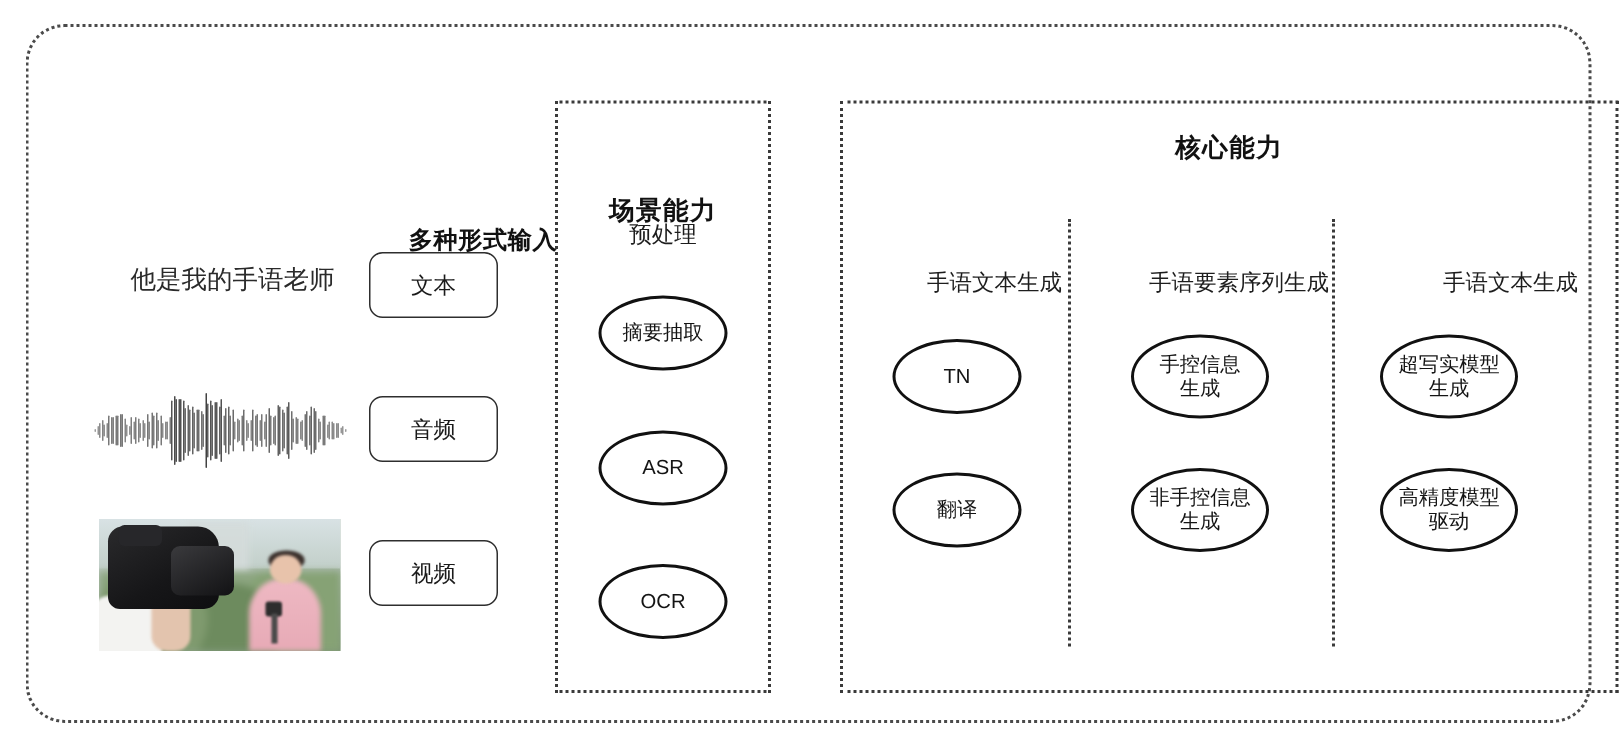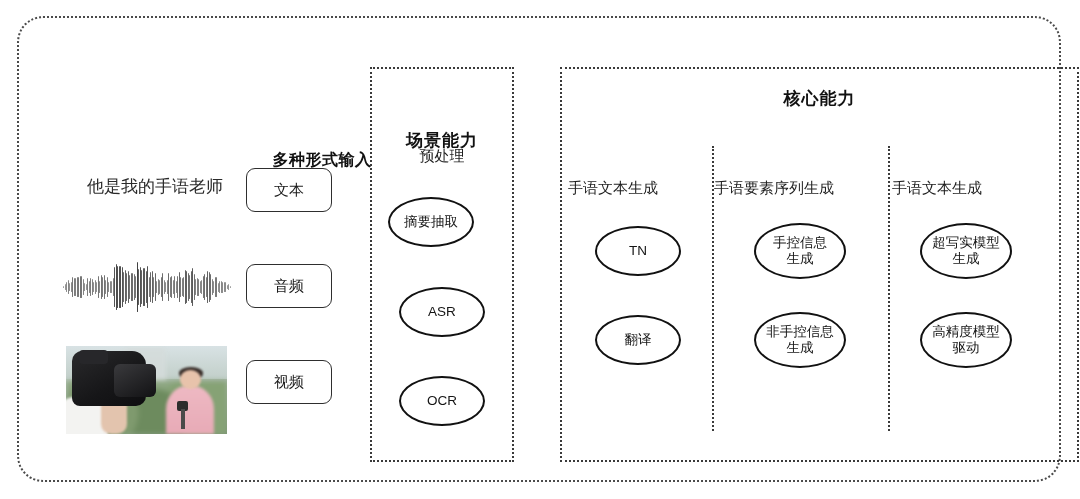--- a/index.html
+++ b/index.html
@@ -224,21 +224,21 @@
     position: absolute;
     top: 77px;
     width: 0;
     height: 285px;
     border-left: 2px dotted #3a3a3a;
   }
 
   .core-column-title {
     position: absolute;
     top: 110px;
-    text-align: left;
+    text-align: right;
     font-size: 15px;
     color: #1d1d1d;
     white-space: nowrap;
   }
 
   
   .ellipse {
     position: absolute;
     border: 2.4px solid #111111;
     border-radius: 50%;
@@ -443,21 +443,21 @@
 
     <div class="input-chip" style="left:197px; top:312px;">视频</div>
   </div>
 
   <div id="scene-box" class="section-box">
 
     <div class="section-title" style="top:18px;margin-top:42px;">场景能力</div>
 
     <div class="section-subtitle" style="top:78px;">预处理</div>
 
-    <div class="ellipse wide" style="left:16px; top:128px;">摘要抽取</div>
+    <div class="ellipse wide" style="left:27px; top:128px;">摘要抽取</div>
 
     <div class="ellipse wide" style="left:27px; top:218px;">ASR</div>
 
     <div class="ellipse wide" style="left:27px; top:307px;">OCR</div>
   </div>
 
   <div id="core-box" class="section-box">
 
     <div class="section-title" style="top:18px;">核心能力</div>
 

